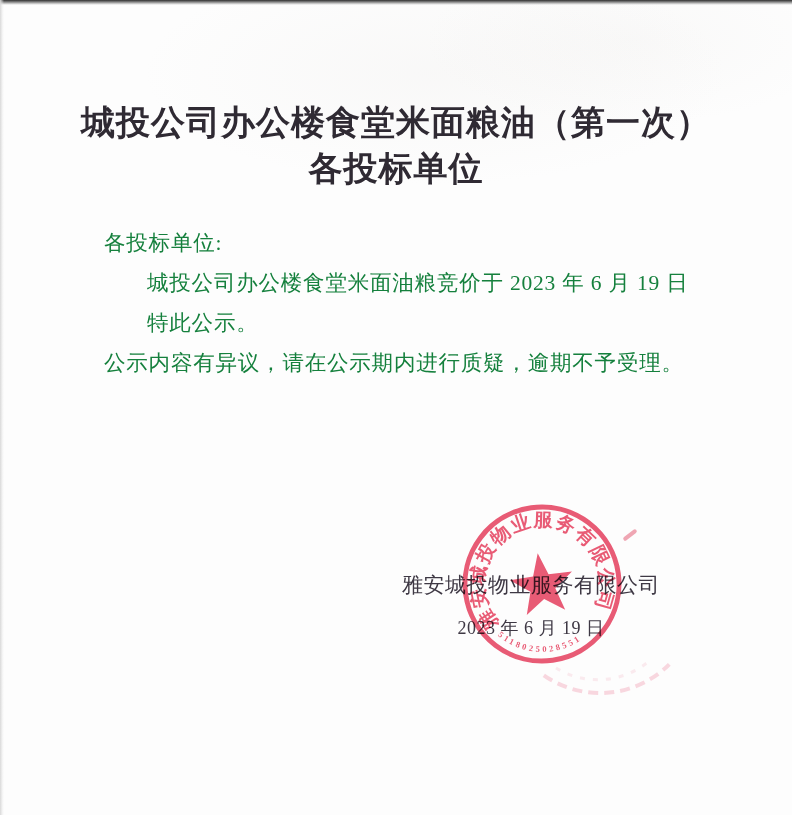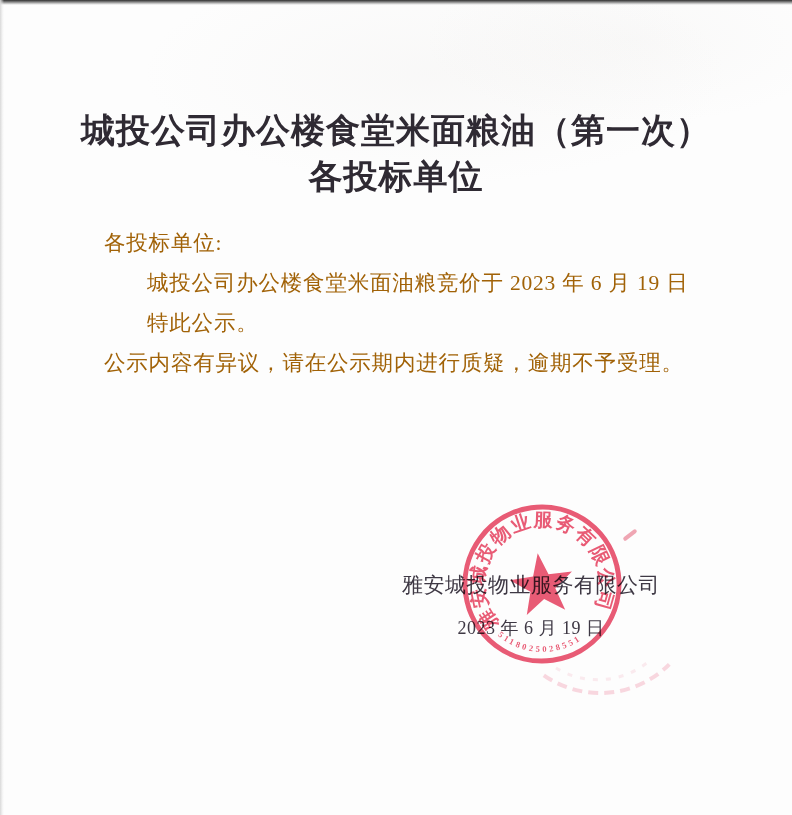--- a/index.html
+++ b/index.html
@@ -21,29 +21,29 @@
   }
   .paper-tint{
     position:absolute;inset:0;
     background:
       radial-gradient(420px 160px at 55% 9%, rgba(210,205,200,0.10), rgba(255,255,255,0) 70%),
       radial-gradient(300px 120px at 80% 5%, rgba(205,200,195,0.08), rgba(255,255,255,0) 70%);
     pointer-events:none;
   }
   .title{
     position:absolute;top:92px;left:0;right:0;
-    margin:16px;text-align:center;
+    margin:8px;text-align:center;
     font-size:34px;font-weight:bold;line-height:46px;
     color:#2f2a33;letter-spacing:1px;
   }
   .title .tline{display:block;}
   .bodytext{
     position:absolute;top:223px;left:104px;width:606px;
     font-size:21.5px;line-height:40px;letter-spacing:0.8px;
-    color:#a16207;
+    color:#15803d;
   }
   .bodytext .line{white-space:nowrap;}
   .bodytext .indent{text-indent:2em;}
   .signature{
     position:absolute;top:571px;left:400px;width:262px;
     text-align:center;color:#3e3844;font-size:21px;letter-spacing:0.5px;
   }
   .signature .sig-date{margin-top:17px;font-size:18px;}
   .stamp{
     position:absolute;left:452px;top:494px;width:180px;height:180px;

